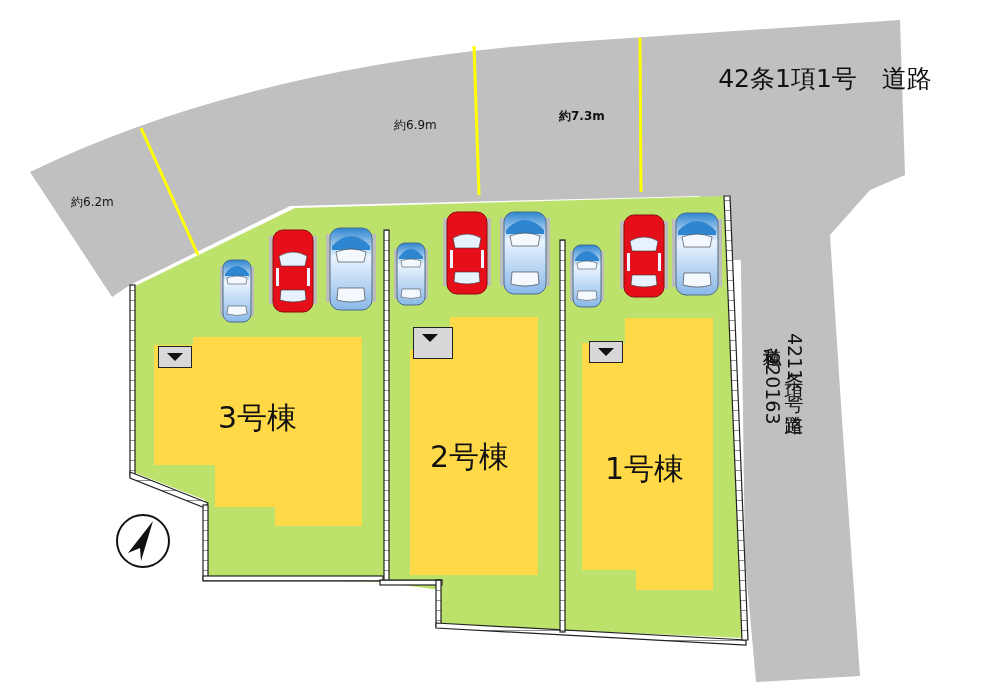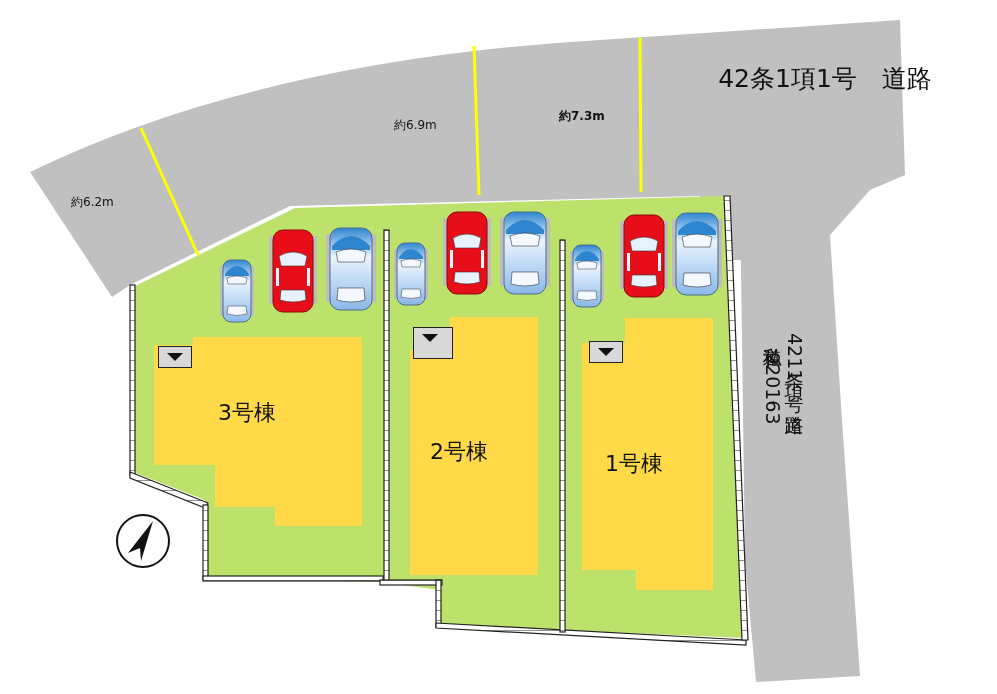--- a/index.html
+++ b/index.html
@@ -2,21 +2,21 @@
 <html><head>
 <meta charset="utf-8">
 <style>
   html, body { margin: 0; padding: 0; background: #ffffff; }
   body { width: 997px; height: 694px; position: relative; overflow: hidden;
          font-family: "DejaVu Sans", "Liberation Sans", sans-serif; }
   #plan { position: absolute; left: 0; top: 0; width: 997px; height: 694px; }
   .lbl { position: absolute; color: #111; white-space: nowrap; }
   .road-title { font-size: 25px; line-height: 30px; text-align: center; }
   .dim { font-size: 12px; }
-  .bldg { font-size: 22px; }
+  .bldg { font-size: 30px; }
   .vert { position: absolute; writing-mode: vertical-rl; font-size: 19px; line-height: 22px; color:#111; }
   .entry { position: absolute; width: 34px; height: 22px; background: #d8d8d8; border: 1.5px solid #222; box-sizing: border-box; }
   .entry::after { content: ""; position: absolute; left: 8px; top: 6px; border-left: 8px solid transparent; border-right: 8px solid transparent; border-top: 8px solid #111; }
 </style>
 </head>
 <body>
 
 <svg id="plan" viewBox="0 0 997 694" xmlns="http://www.w3.org/2000/svg">
   <defs>
     <linearGradient id="blueBody" x1="0" y1="0" x2="0" y2="1">

